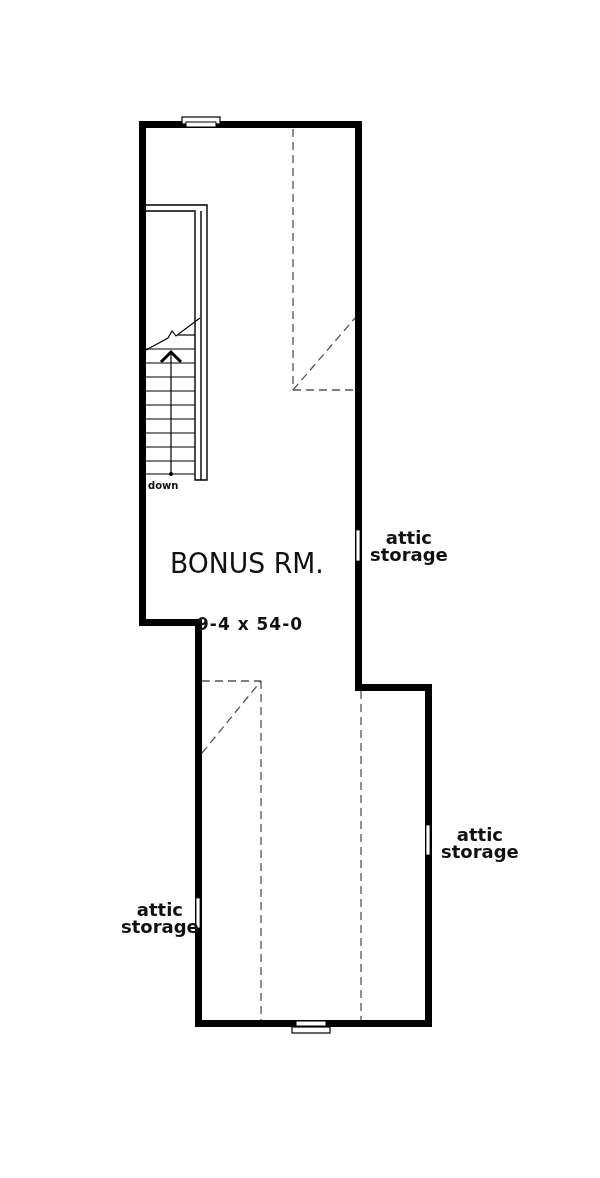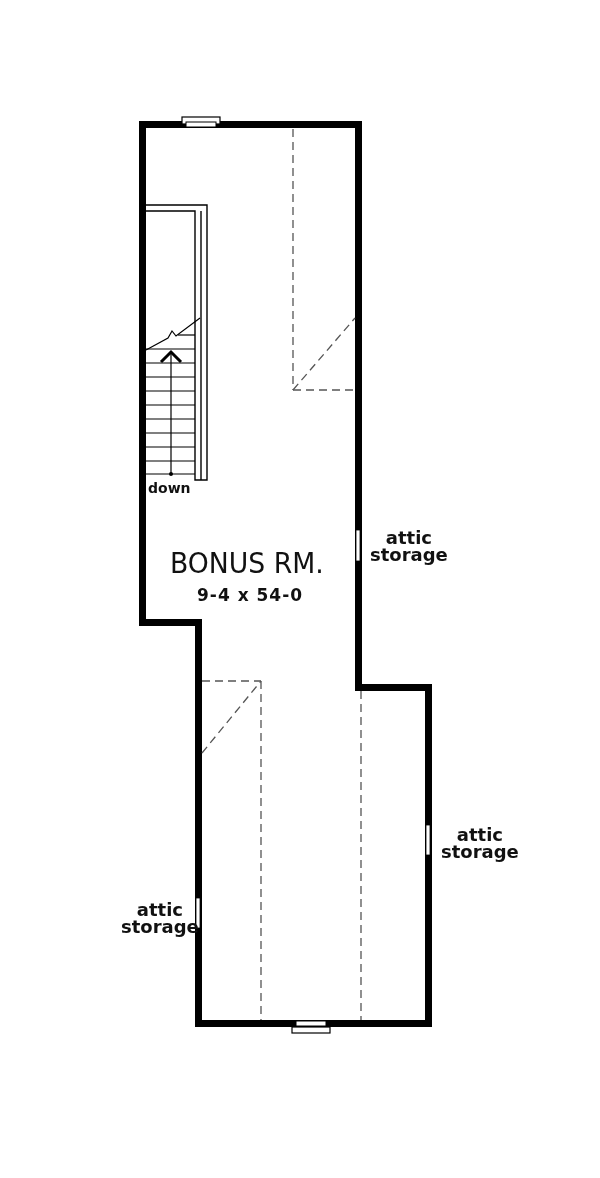--- a/index.html
+++ b/index.html
@@ -94,25 +94,25 @@
 
     <g fill="none" stroke="#555" stroke-width="1.3" stroke-dasharray="8,5">
       <line x1="202" y1="681" x2="261" y2="681"></line>
       <line x1="261" y1="681" x2="261" y2="1020"></line>
       <line x1="202" y1="753" x2="261" y2="681"></line>
       <line x1="361" y1="691" x2="361" y2="1020"></line>
     </g>
   </svg>
 
   
-  <div class="label" style="left:148px; top:480px; font-size:14px;">down</div>
+  <div class="label" style="left:148px; top:480px; font-size:10px;">down</div>
 
   <div class="room-name" style="left:170px; top:546px; font-size:29px; transform:scaleX(0.92); transform-origin:left top;">BONUS RM.</div>
 
-  <div class="room-dim" style="left:197px; top:585px; font-size:17px; letter-spacing:1px;">9-4 x 54-0</div>
+  <div class="room-dim" style="left:197px; top:614px; font-size:17px; letter-spacing:1px;">9-4 x 54-0</div>
 
   <div class="label two-line" style="left:370px; top:529px;">
     <span>attic</span>
     <span>storage</span>
   </div>
 
   <div class="label two-line" style="left:441px; top:826px;">
     <span>attic</span>
     <span>storage</span>
   </div>

